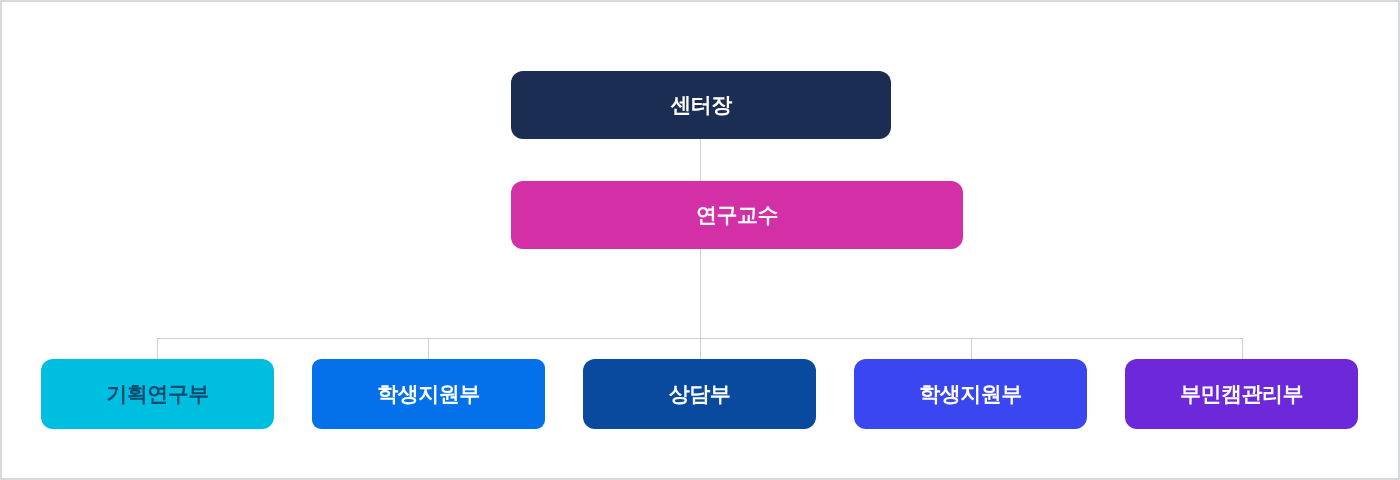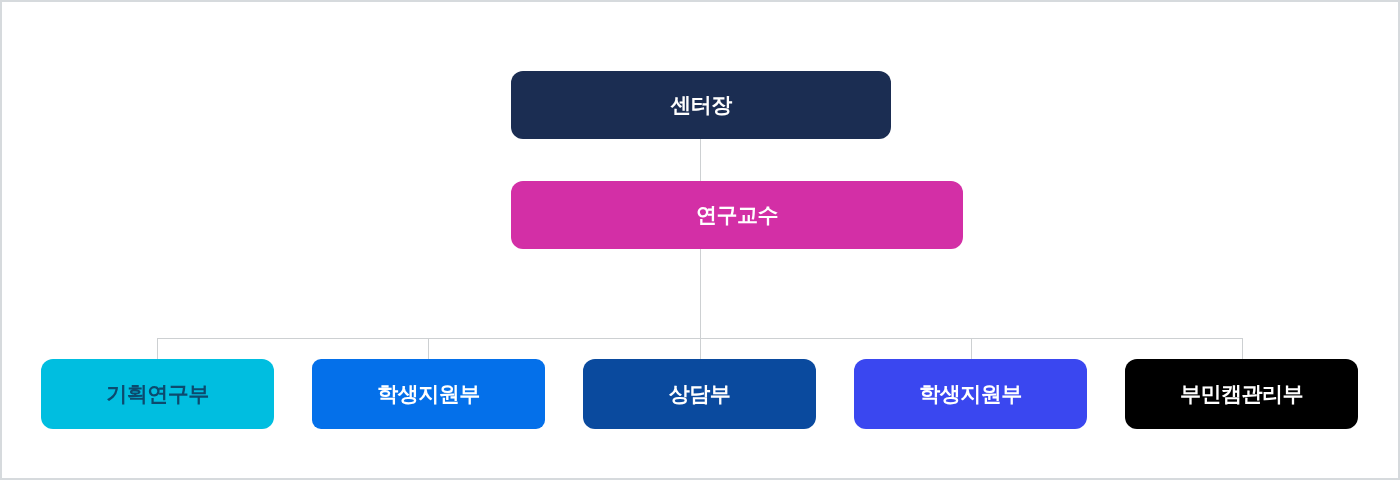--- a/index.html
+++ b/index.html
@@ -85,17 +85,17 @@
   </div>
 
   <div class="node lv3 d2" style="background-color: rgb(10, 74, 158); color: rgb(255, 255, 255);">
     <span class="node-label">상담부</span>
   </div>
 
   <div class="node lv3 d3" style="background-color: rgb(58, 71, 240); color: rgb(255, 255, 255);">
     <span class="node-label">학생지원부</span>
   </div>
 
-  <div class="node lv3 d4" style="background-color: #000000; color: rgb(255, 255, 255);">
+  <div class="node lv3 d4" style="background-color: #6d28d9; color: rgb(255, 255, 255);">
     <span class="node-label">부민캠관리부</span>
   </div>
 
 </div>
 
 </body></html>

